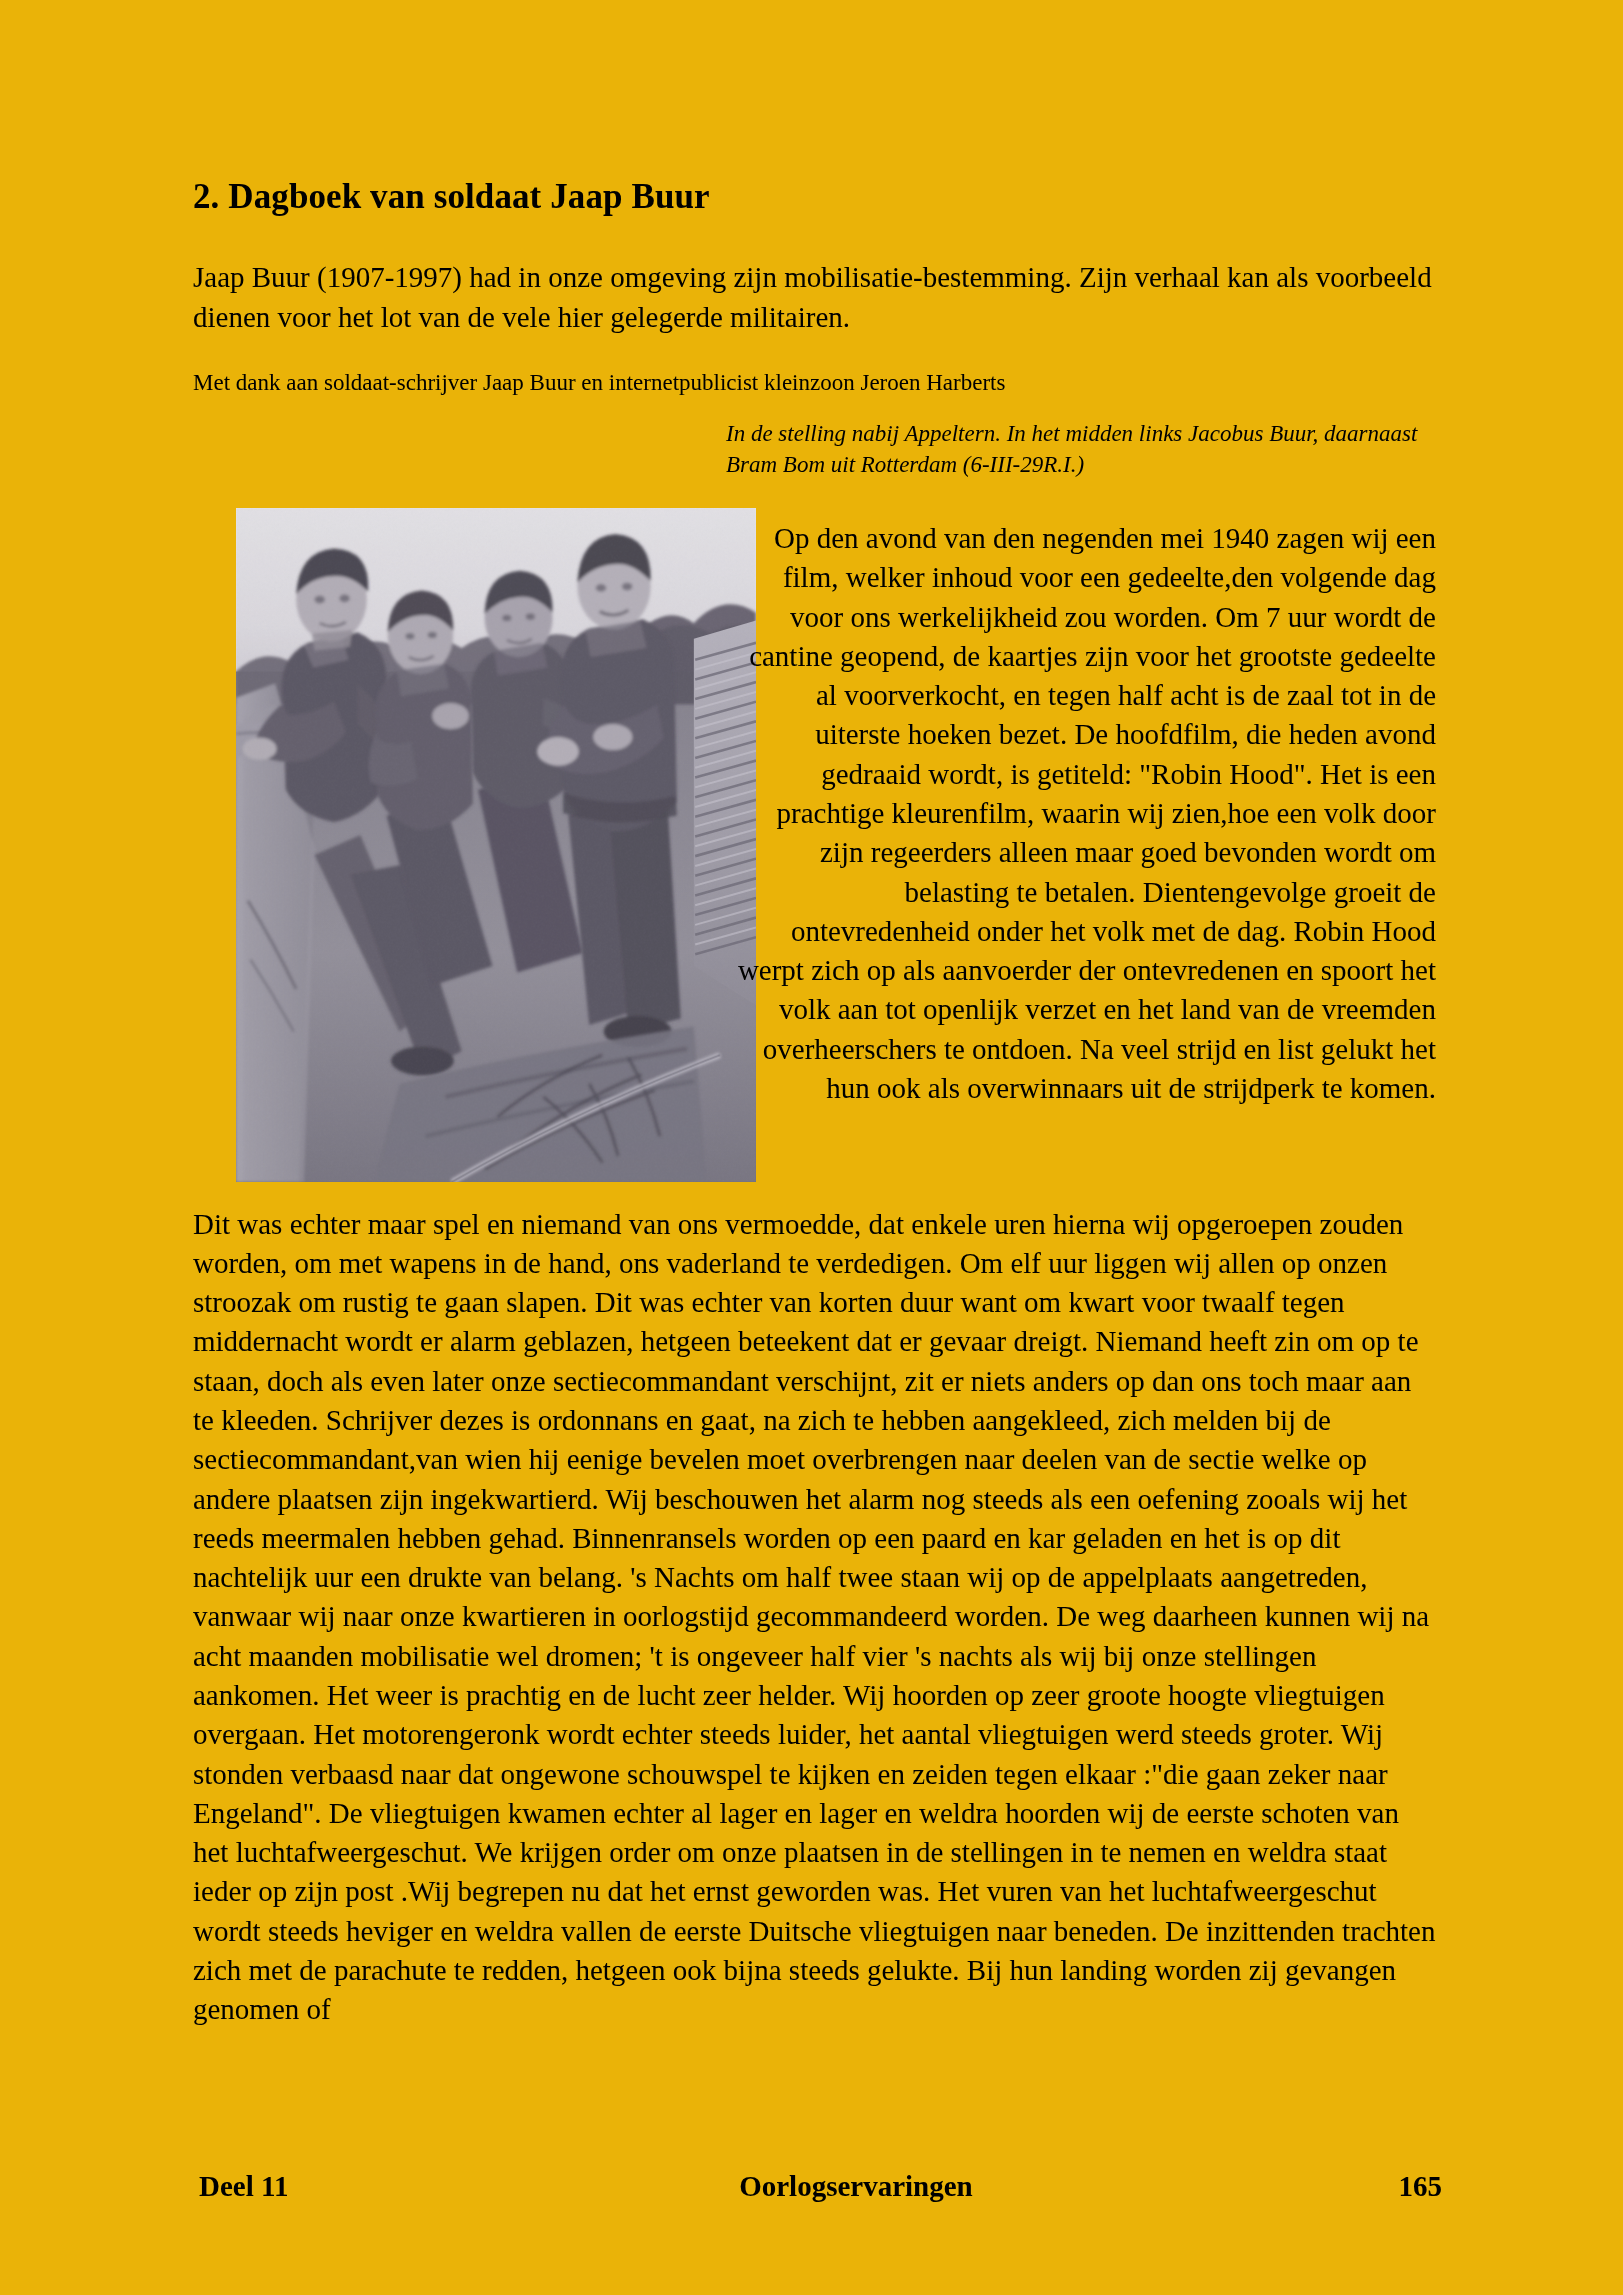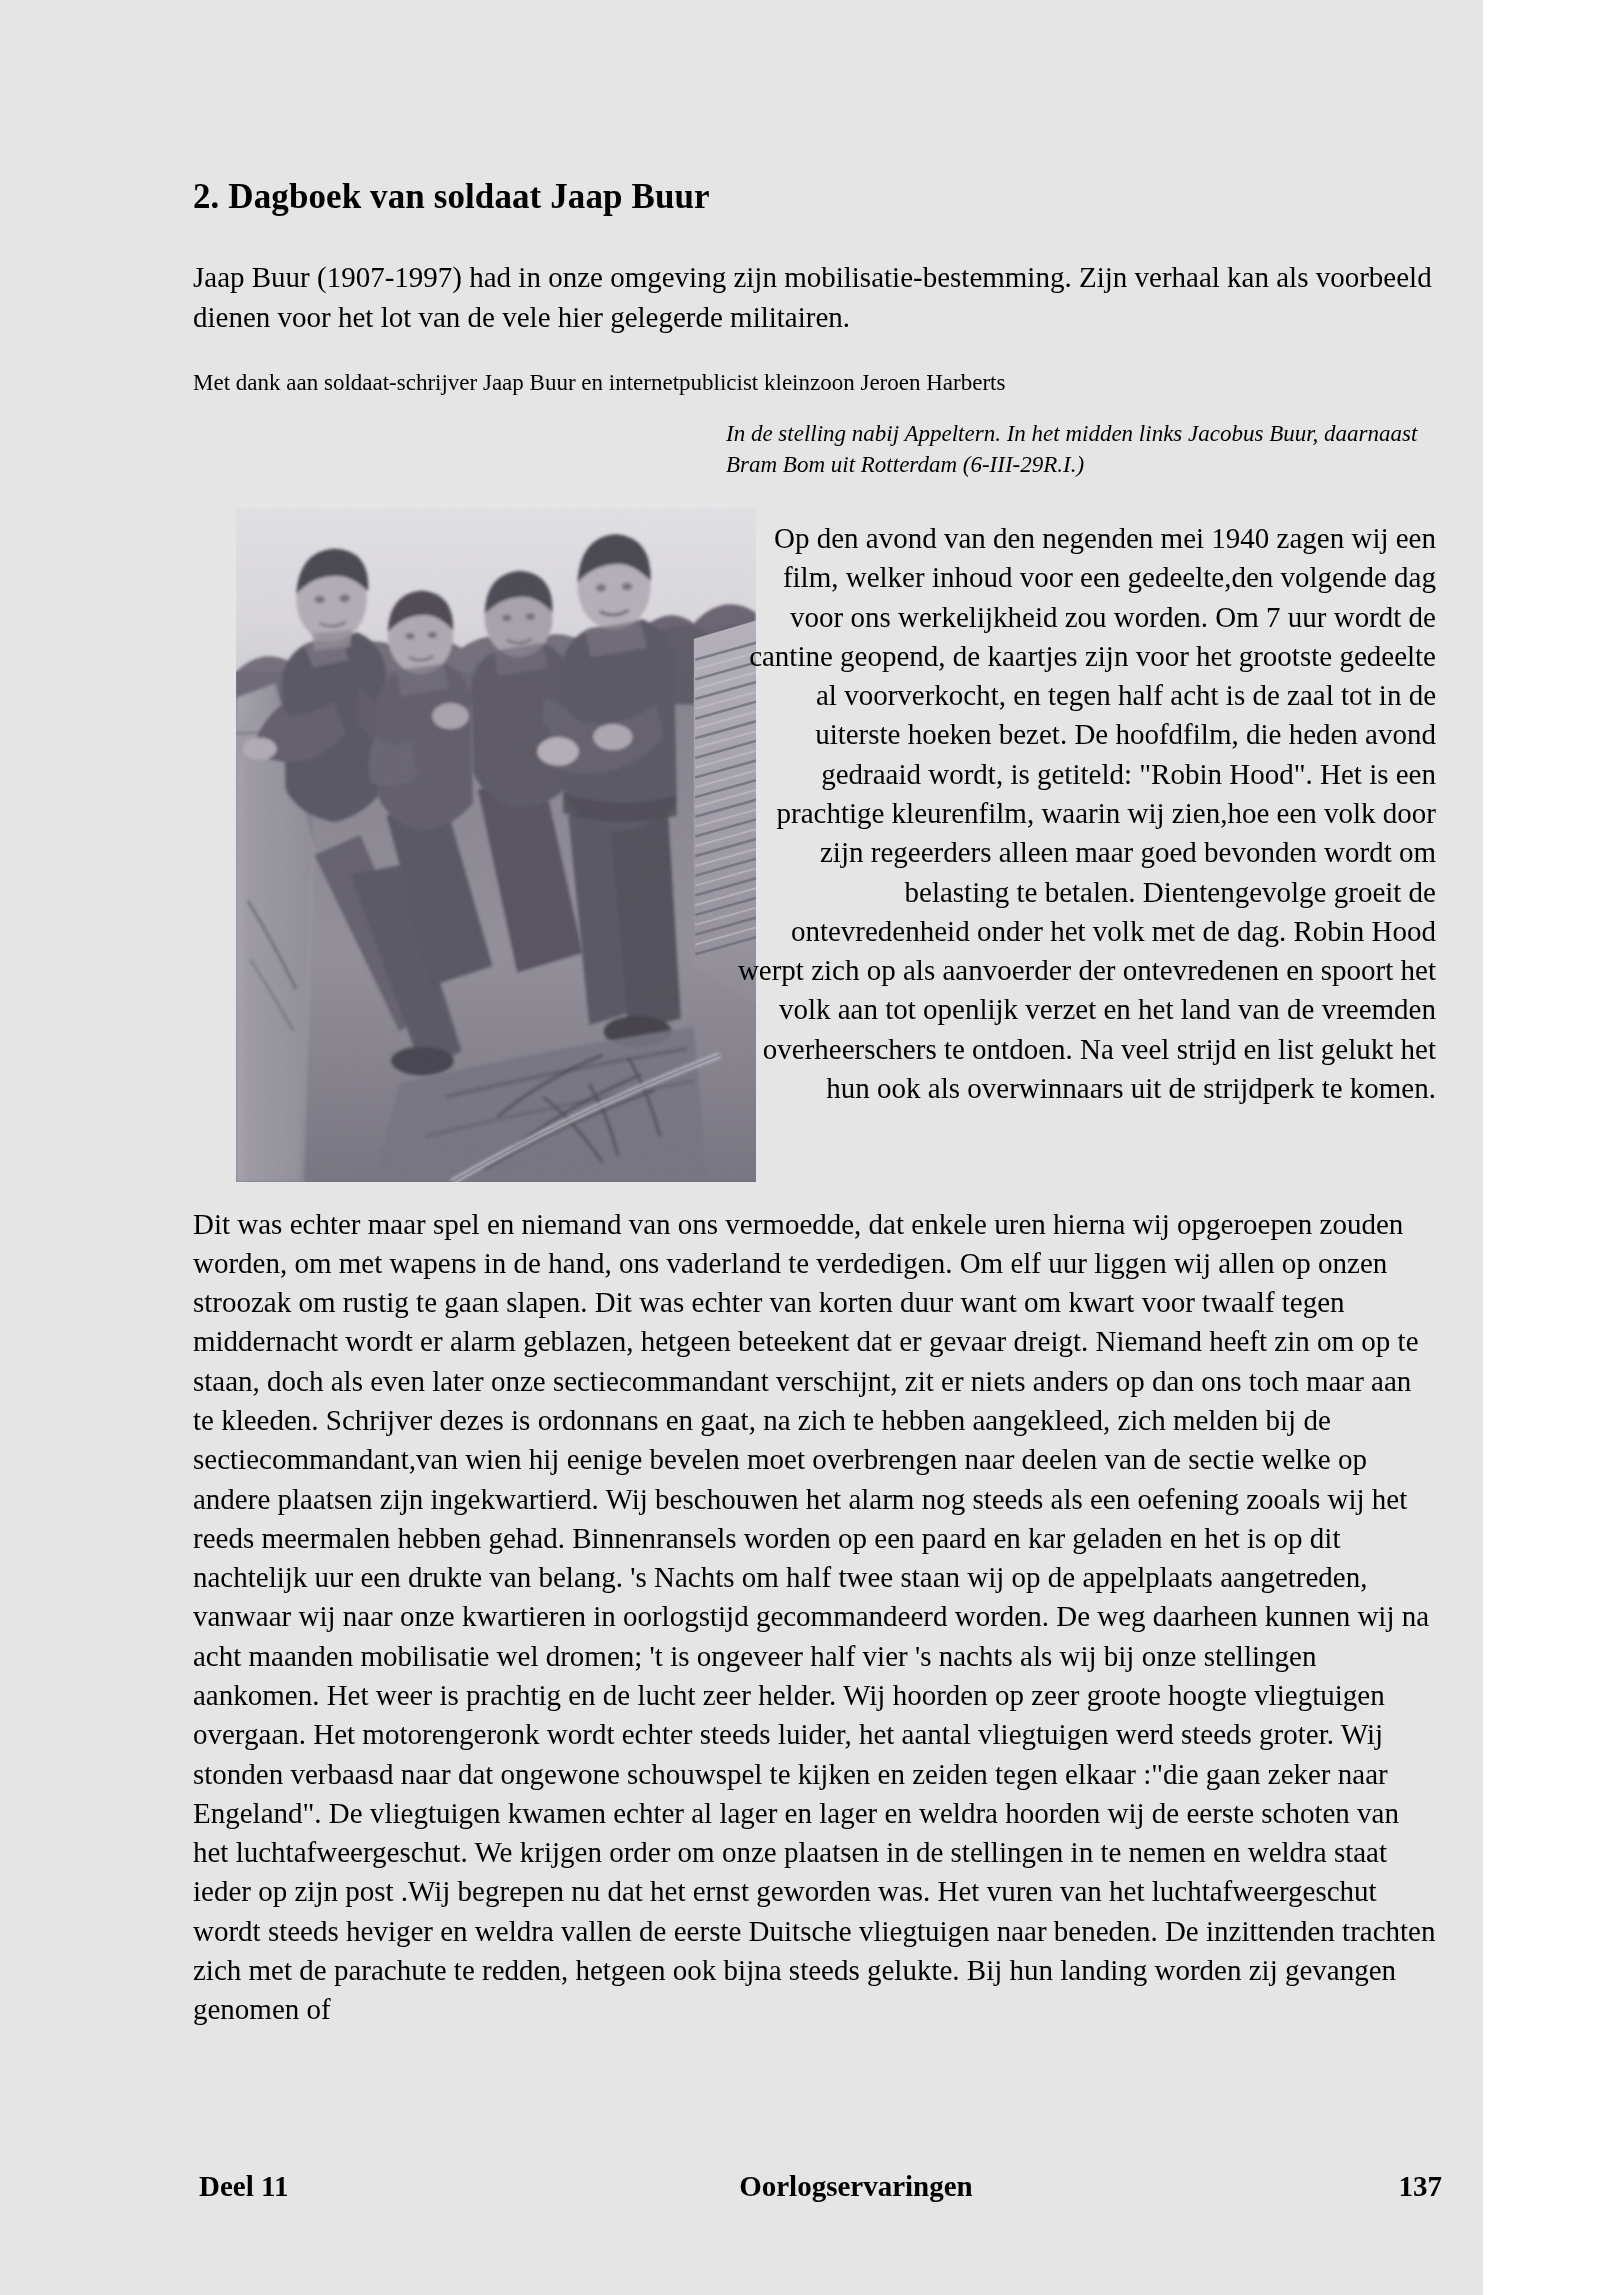--- a/index.html
+++ b/index.html
@@ -13,23 +13,23 @@
     height: 2295px;
     font-family: "Liberation Serif", "DejaVu Serif", serif;
     color: #000000;
     position: relative;
     overflow: hidden;
   }
 
   .page {
     position: absolute;
     left: 0; top: 0;
-    width: 1483px;
+    width: 1623px;
     height: 2295px;
-    background: #e5e5e5;
+    background: #eab308;
   }
 
   .content {
     position: absolute;
     left: 193px;
     top: 177px;
     width: 1243px;
   }
 
   
@@ -366,17 +366,17 @@
 
     </div>
 
     <p class="body-text">Dit was echter maar spel en niemand van ons vermoedde, dat enkele uren hierna wij opgeroepen zouden worden, om met wapens in de hand, ons vaderland te verdedigen. Om elf uur liggen wij allen op onzen stroozak om rustig te gaan slapen. Dit was echter van korten duur want om kwart voor twaalf tegen middernacht wordt er alarm geblazen, hetgeen beteekent dat er gevaar dreigt. Niemand heeft zin om op te staan, doch als even later onze sectiecommandant verschijnt, zit er niets anders op dan ons toch maar aan te kleeden. Schrijver dezes is ordonnans en gaat, na zich te hebben aangekleed, zich melden bij de sectiecommandant,van wien hij eenige bevelen moet overbrengen naar deelen van de sectie welke op andere plaatsen zijn ingekwartierd. Wij beschouwen het alarm nog steeds als een oefening zooals wij het reeds meermalen hebben gehad. Binnenransels worden op een paard en kar geladen en het is op dit nachtelijk uur een drukte van belang. 's Nachts om half twee staan wij op de appelplaats aangetreden, vanwaar wij naar onze kwartieren in oorlogstijd gecommandeerd worden. De weg daarheen kunnen wij na acht maanden mobilisatie wel dromen; 't is ongeveer half vier 's nachts als wij bij onze stellingen aankomen. Het weer is prachtig en de lucht zeer helder. Wij hoorden op zeer groote hoogte vliegtuigen overgaan. Het motorengeronk wordt echter steeds luider, het aantal vliegtuigen werd steeds groter. Wij stonden verbaasd naar dat ongewone schouwspel te kijken en zeiden tegen elkaar :"die gaan zeker naar Engeland". De vliegtuigen kwamen echter al lager en lager en weldra hoorden wij de eerste schoten van het luchtafweergeschut. We krijgen order om onze plaatsen in de stellingen in te nemen en weldra staat ieder op zijn post .Wij begrepen nu dat het ernst geworden was. Het vuren van het luchtafweergeschut wordt steeds heviger en weldra vallen de eerste Duitsche vliegtuigen naar beneden. De inzittenden trachten zich met de parachute te redden, hetgeen ook bijna steeds gelukte. Bij hun landing worden zij gevangen genomen of</p>
 
   </div>
 
   <div class="footer">
     <span class="footer-left">Deel 11</span>
     <span class="footer-center">Oorlogservaringen</span>
-    <span class="footer-right">137</span>
+    <span class="footer-right">165</span>
   </div>
 
 </div>
 
 
 </body></html>

